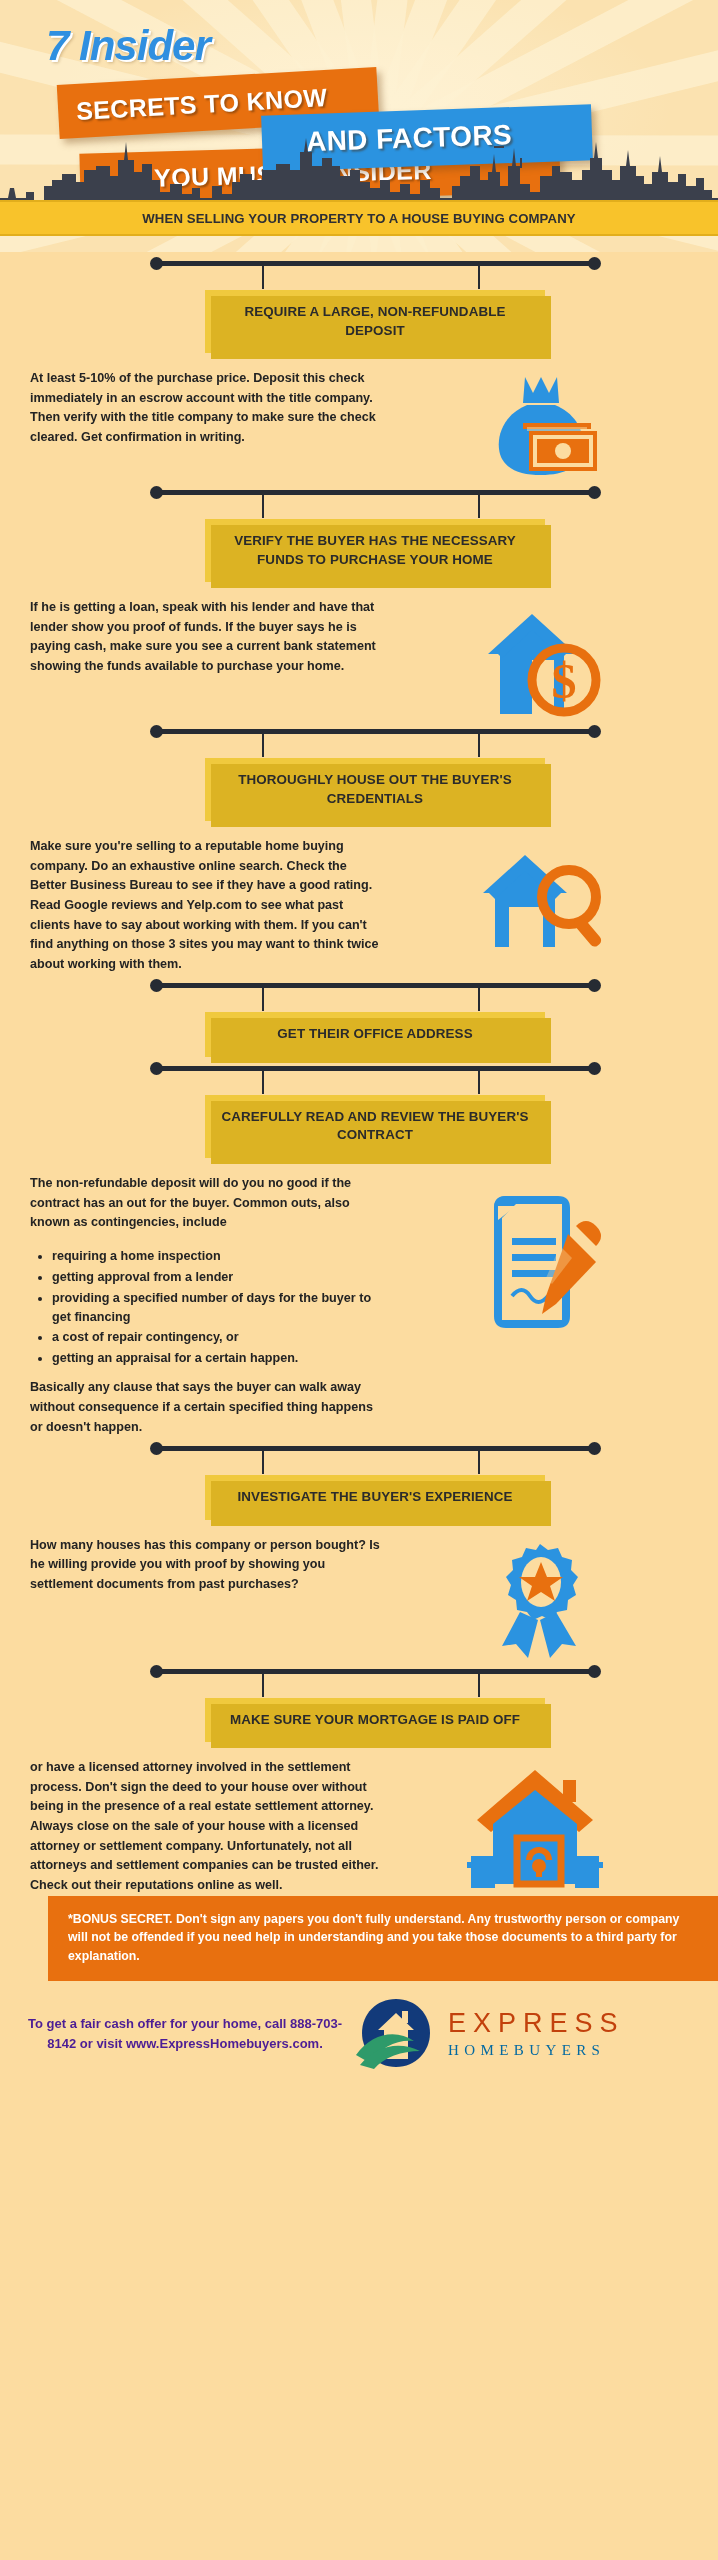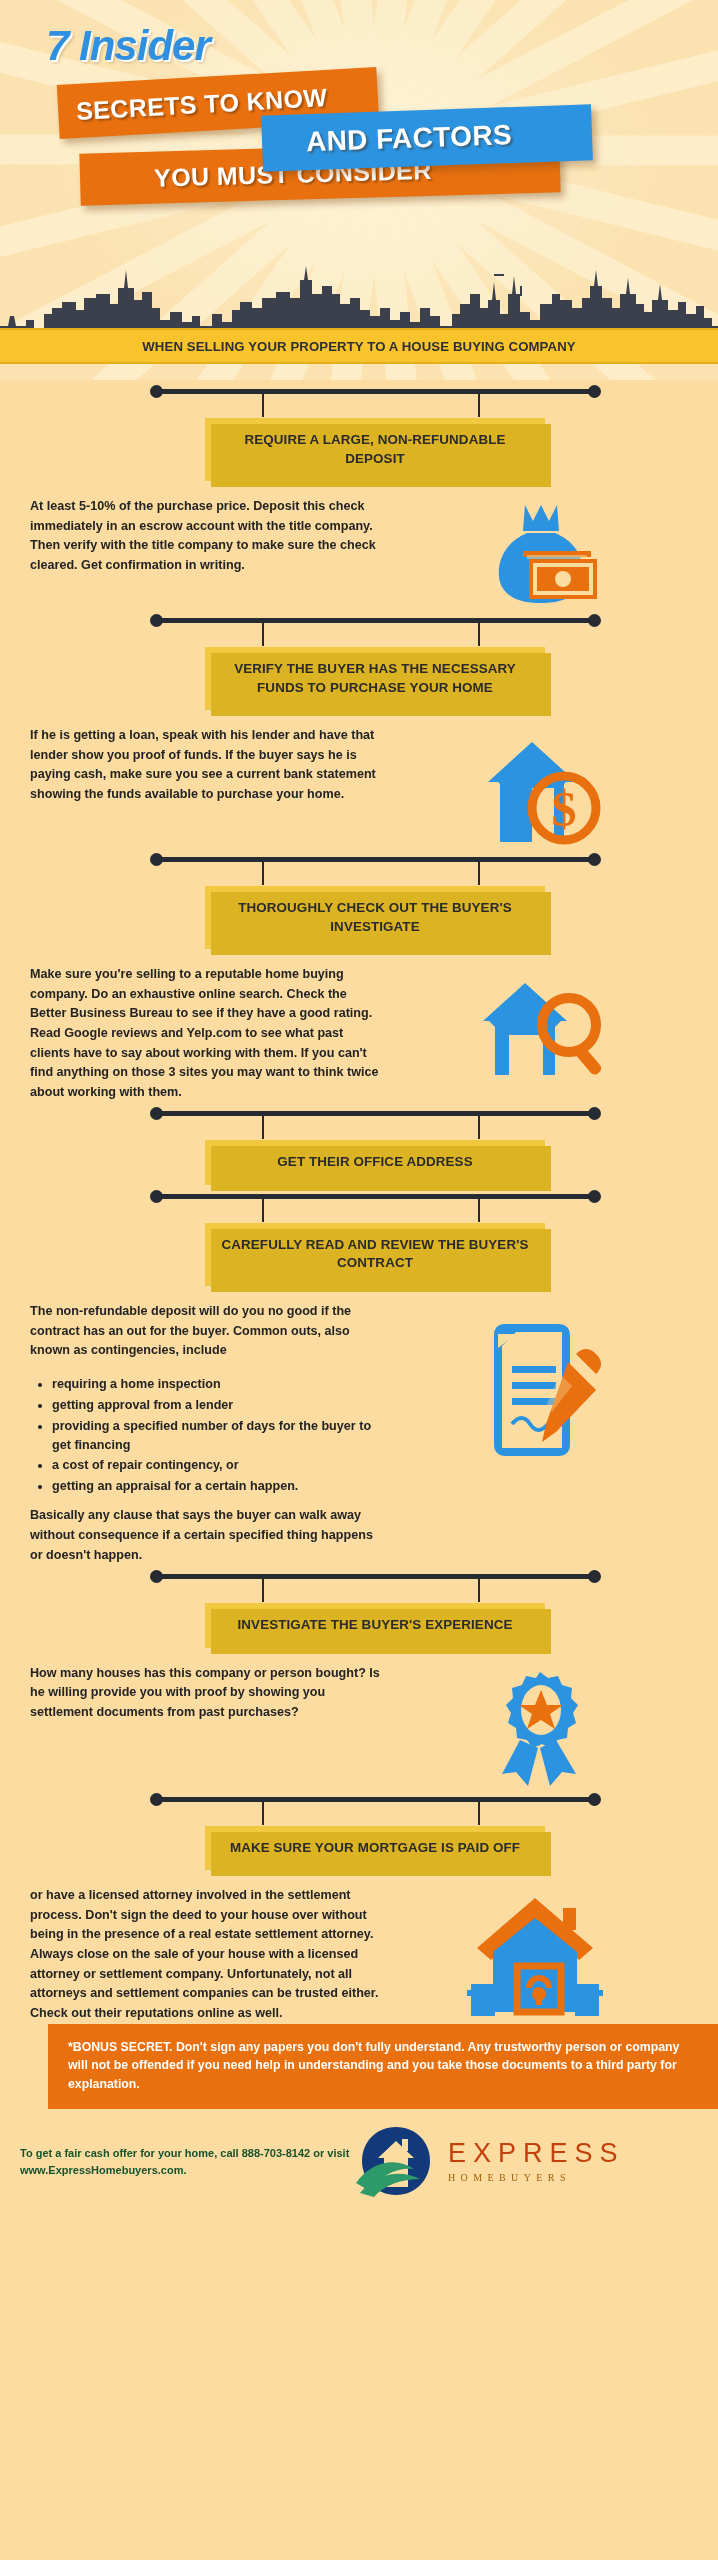--- a/index.html
+++ b/index.html
@@ -16,21 +16,21 @@
     height:2560px;
     position:relative;
     background:#fcdca0;
     overflow:hidden;
   }
 
   
   .header {
     position:relative;
     width:718px;
-    height:380px;
+    height:252px;
     overflow:hidden;
     background:#fbe2b0;
   }
   .rays { position:absolute; inset:0; overflow:hidden; }
   .ray {
     position:absolute;
     left:50%; top:150px;
     width:30px; height:760px;
     background:#fdeecb;
     transform-origin:50% 0%;
@@ -181,32 +181,32 @@
     margin-left:48px;
   }
 
   
   .footer {
     display:flex; align-items:center;
     padding:16px 18px 10px 20px;
     background:#fcdca0;
   }
   .footer-text {
-    font-size:11px; font-weight:bold; color:#14532d; line-height:1.55;
-    flex:0 0 auto; width:330px;
+    font-size:13px; font-weight:bold; color:#4c1d95; line-height:1.55;
+    flex:0 0 auto; width:330px;text-align:center;
   }
   .logo { flex:1 1 auto; display:flex; align-items:center; justify-content:flex-start; }
   .logo-word { display:flex; flex-direction:column; margin-left:6px; }
   .logo-express {
     font-family:Liberation Sans, sans-serif;
     font-size:27px; color:#c2410c; letter-spacing:7px; line-height:1;
   }
   .logo-home {
     font-family:"Liberation Serif", serif;
-    font-size:10px; color:#a16207; letter-spacing:5.4px; line-height:1; margin-top:6px;
+    font-size:15px; color:#0369a1; letter-spacing:5.4px; line-height:1; margin-top:6px;
   }
 </style>
 </head>
 <body>
 
 <div class="page">
 
   <div class="header">
     <div class="rays" id="rays">
         <div class="ray" style="transform: rotate(7deg);"></div>
@@ -320,21 +320,21 @@
       </div>
       <div class="section">
         <div class="connector">
           <div class="conn-bar"></div>
           <div class="conn-dot left"></div>
           <div class="conn-dot right"></div>
           <div class="conn-drop d1"></div>
           <div class="conn-drop d2"></div>
         </div>
         <div class="heading-wrap">
-          <div class="heading">THOROUGHLY CHECK OUT THE BUYER'S INVESTIGATE</div>
+          <div class="heading">THOROUGHLY HOUSE OUT THE BUYER'S CREDENTIALS</div>
         </div>
         <div class="body-row">
           <div class="body-text">
             <p>Make sure you're selling to a reputable home buying company. Do an exhaustive online search. Check the Better Business Bureau to see if they have a good rating. Read Google reviews and Yelp.com to see what past clients have to say about working with them. If you can't find anything on those 3 sites you may want to think twice about working with them.</p>
           </div>
           <div class="art">
             <svg width="130" height="112" viewBox="0 0 130 112">
     <path fill="#2b93e0" d="M6,52 L48,14 L90,52 L78,52 L78,106 L18,106 L18,52 Z"></path>
     <path fill="#2b93e0" d="M10,50 L48,16 L86,50 L78,58 L48,30 L18,58 Z"></path>
     <rect x="32" y="66" width="34" height="40" fill="#fcdca0"></rect>

